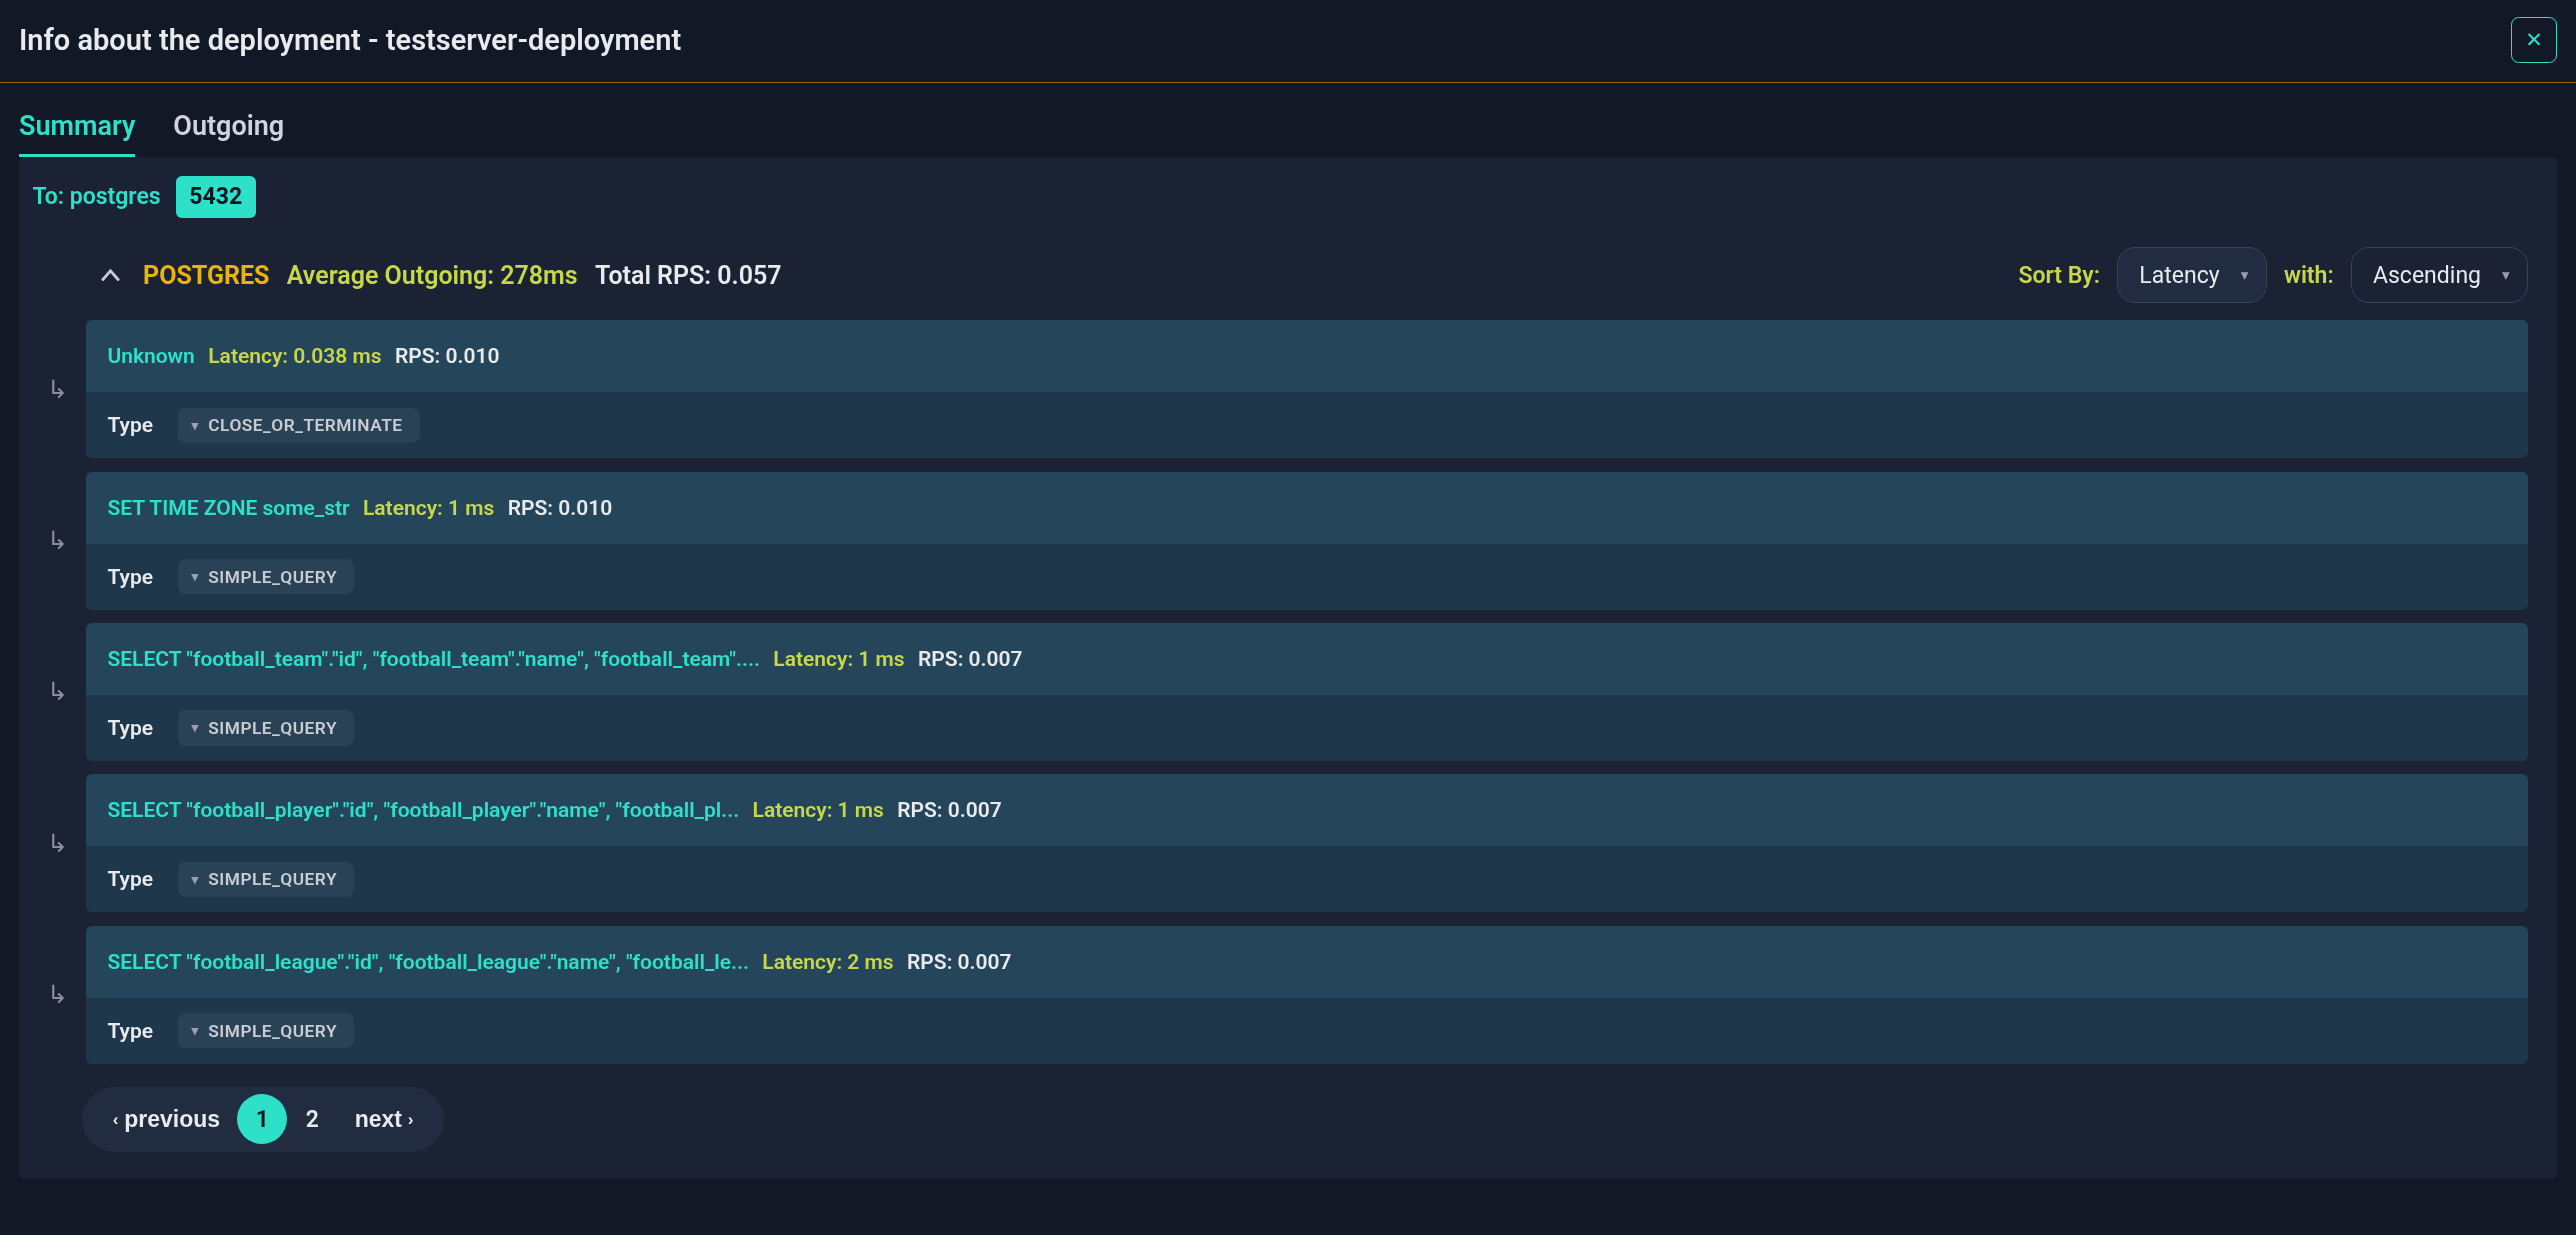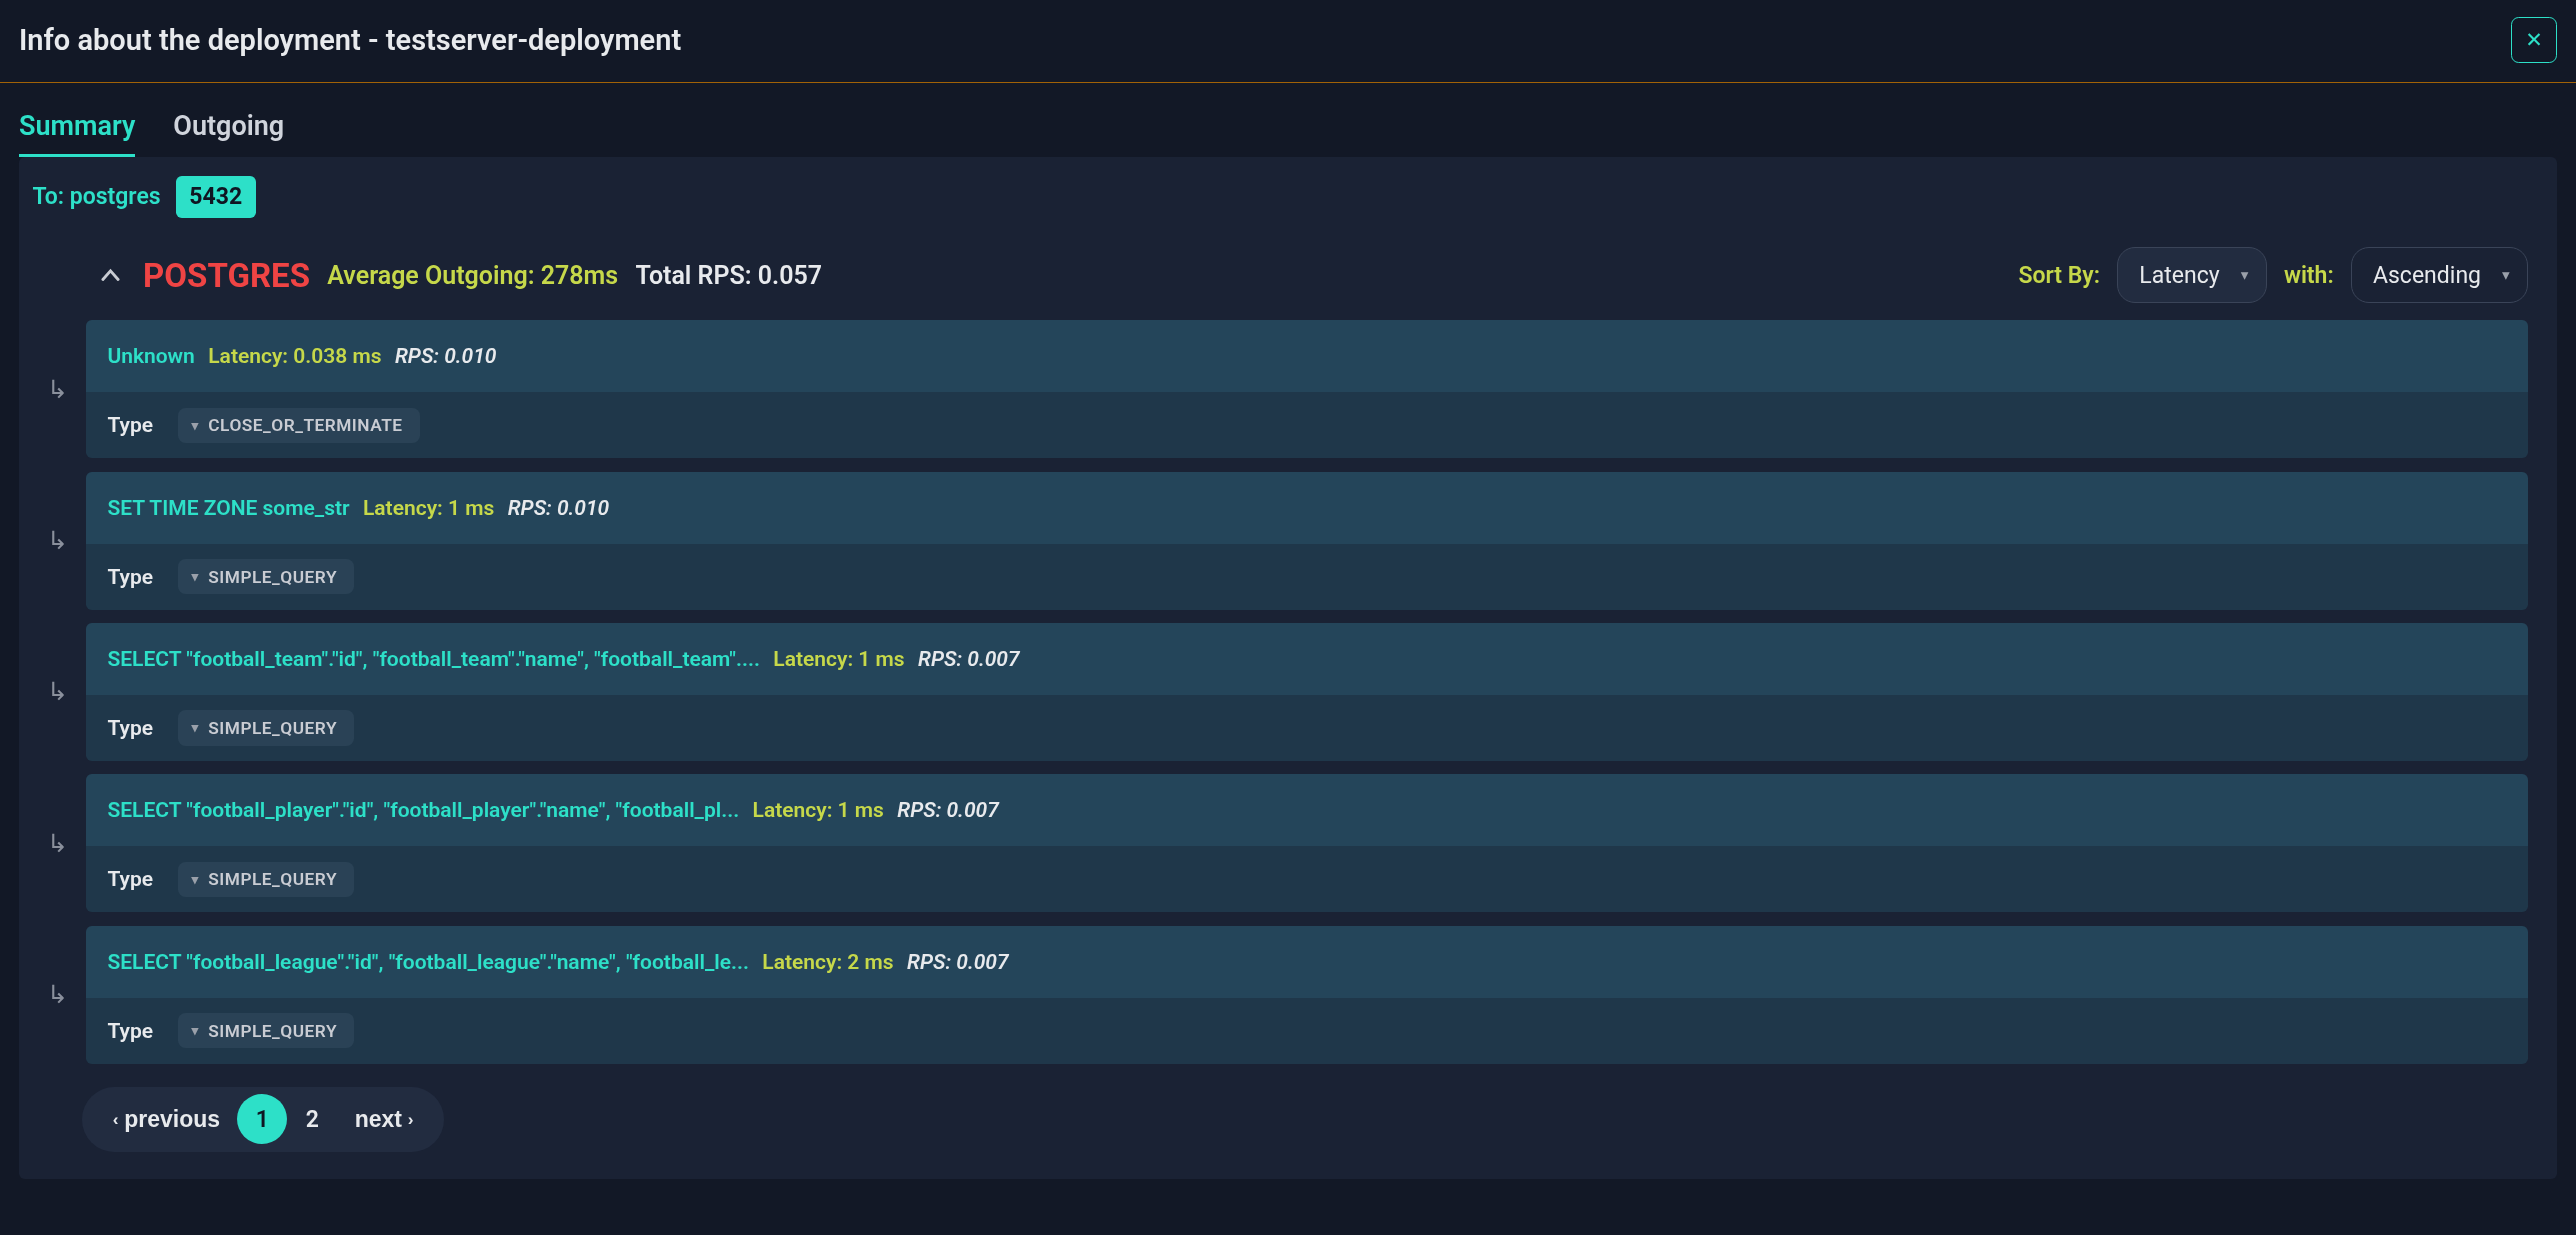--- a/index.html
+++ b/index.html
@@ -91,22 +91,22 @@
   padding: 29px 29px 17.3px 82px;
   gap: 17.3px;
 }
 .chevron-up {
   color: #9aa0aa;
   font-size: 19px;
   margin-right: 5.8px;
   cursor: pointer;
 }
 .proto-label {
-  color: #ef4444;
-  font-size: 33px;
+  color: #eab308;
+  font-size: 25px;
   font-weight: 700;
 }
 .avg-latency {
   color: #c6d84a;
   font-size: 25px;
   font-weight: 600;
 }
 .total-rps {
   color: #e8eaed;
   font-size: 25px;
@@ -170,21 +170,21 @@
 .query-head {
   background: #24455a;
   padding: 24px 21px;
   display: flex;
   align-items: center;
   gap: 13.4px;
   font-size: 21px;
 }
 .qname { color: #2de0c8; font-weight: 600; }
 .qlat { color: #c6d84a; font-weight: 600; }
-.qrps { color: #e8eaed; font-weight: 600; font-style: italic; }
+.qrps { color: #e8eaed; font-weight: 600; }
 .query-body {
   background: #1f374a;
   padding: 15.3px 21px;
   display: flex;
   align-items: center;
   gap: 25px;
 }
 .type-label {
   color: #e8eaed;
   font-size: 21px;

